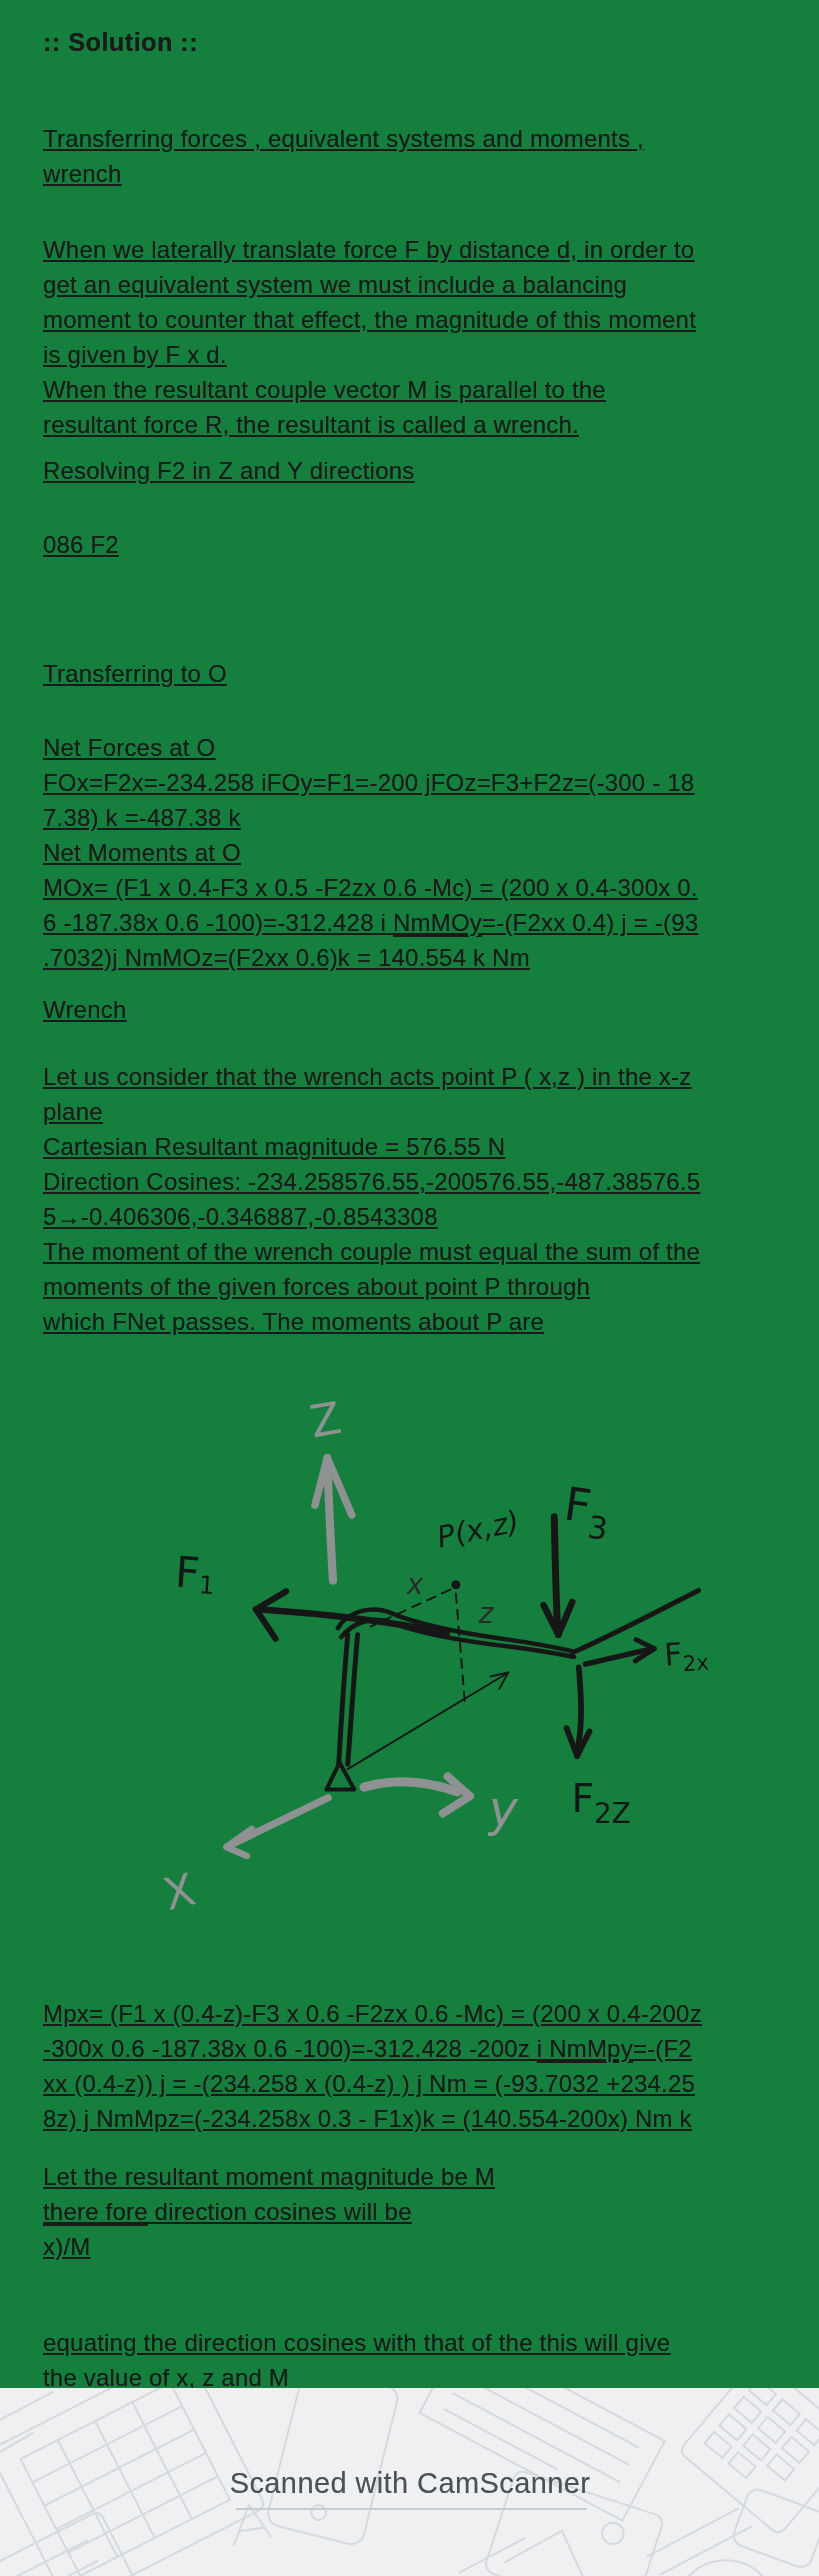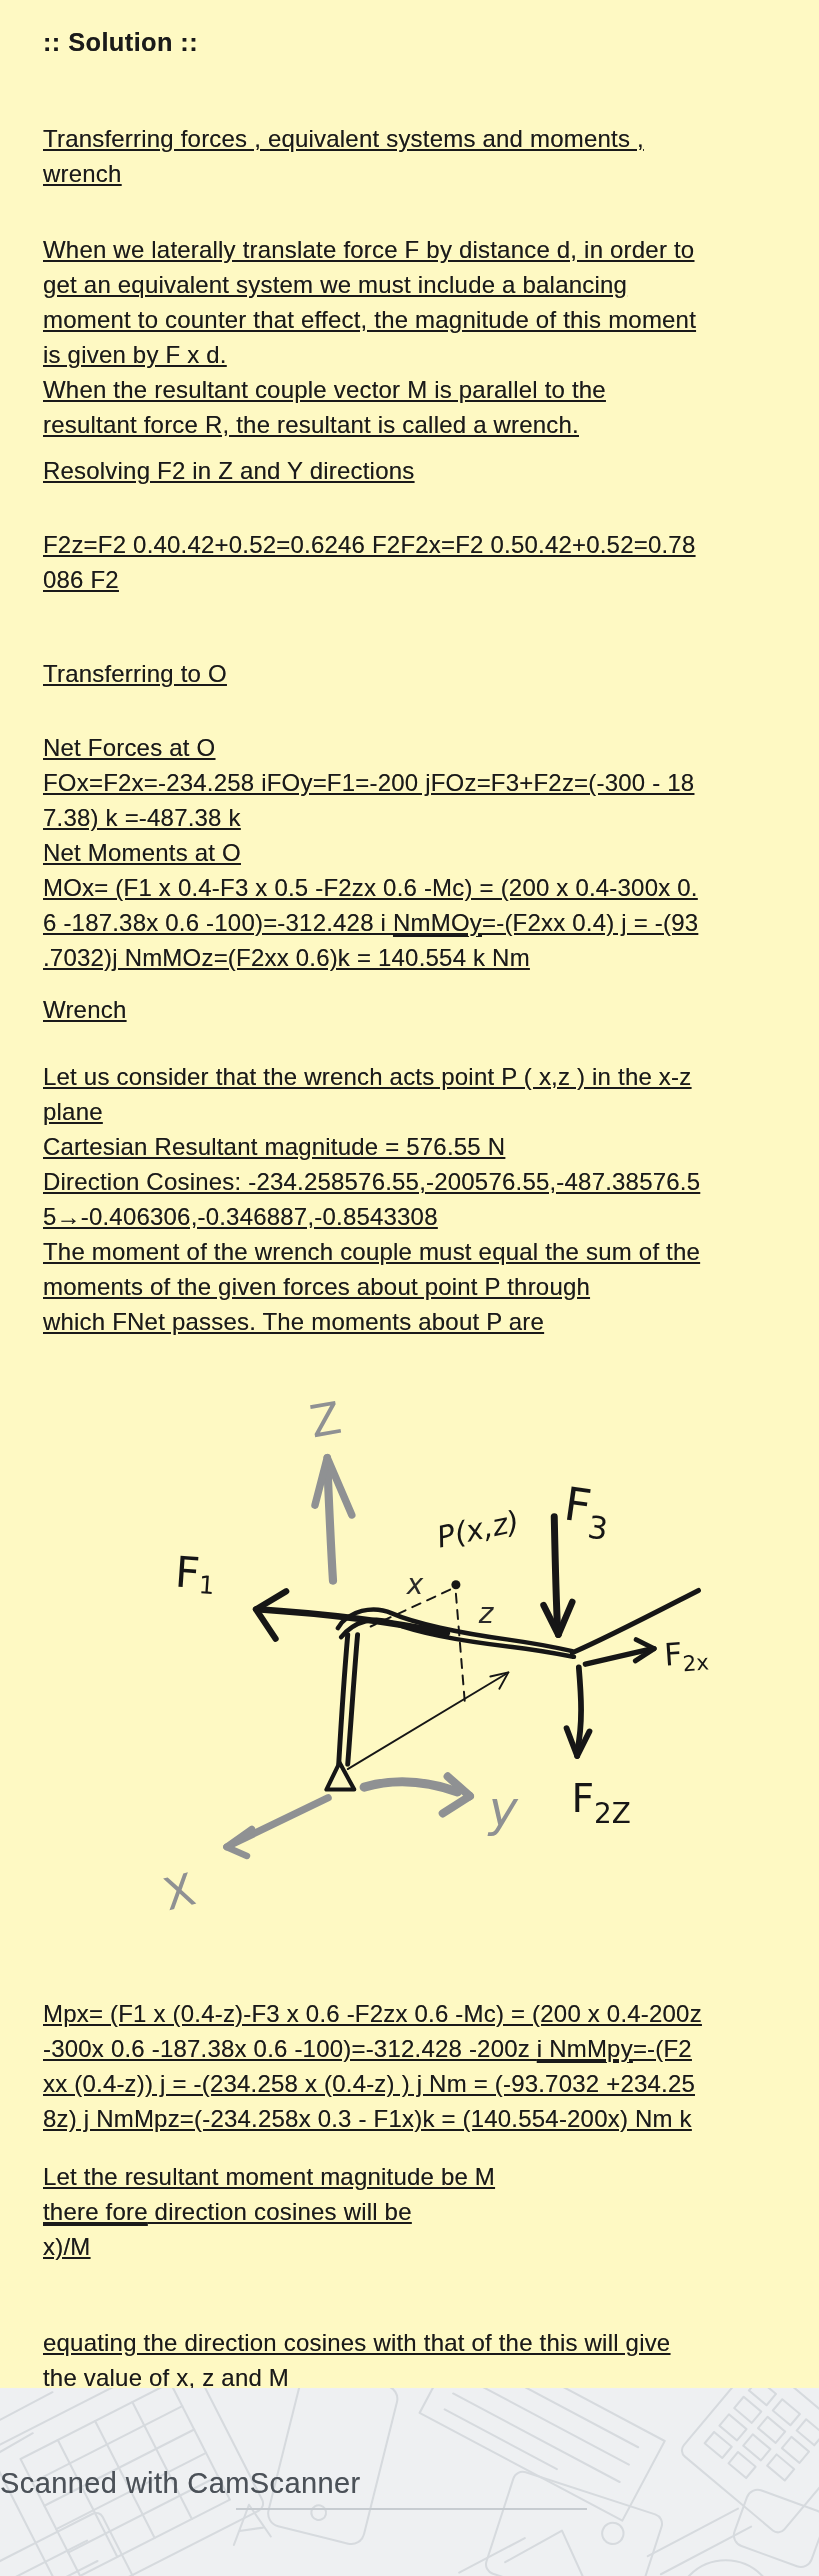--- a/index.html
+++ b/index.html
@@ -1,19 +1,19 @@
 <!DOCTYPE html>
 <html style="font-size:13px"><head>
 <meta charset="utf-8">
 <style>
   html,body{margin:0;padding:0;background:#ffffff;}
   .page{
     position:relative;
     width:820px;height:2576px;
-    background:#fef9c3;
+    background:#15803d;
     font-family:"Liberation Sans",sans-serif;
     color:#1a1a1a;
     overflow:hidden;
   }
   .block{
     position:absolute;left:43px;
     font-size:24px;line-height:35px;
     letter-spacing:0.2px;
     white-space:nowrap;
     text-shadow:0 0 0.5px rgba(0,0,0,.45);
@@ -22,21 +22,21 @@
   .line{height:35px;text-decoration:underline;}
   .u{text-decoration:underline;text-decoration-thickness:1.6px;text-underline-offset:4.1px;}
   .diagram{position:absolute;left:115px;top:1369px;}
   .footer{
     position:absolute;left:0;top:2388px;width:820px;height:188px;
     background:#eef0f2;overflow:hidden;
   }
   .footer-doodles{position:absolute;left:0;top:0;}
   .footer-text{
     position:absolute;left:0;top:0;width:100%;
-    text-align:left;
+    text-align:center;
     margin-top:79px;
     font-size:29px;
     color:#4b5158;
     letter-spacing:0.4px;
     text-shadow:0 0 0.3px rgba(75,81,88,.5);
   }
   .footer-underline{
     position:absolute;left:236px;top:120px;width:351px;height:1.6px;
     background:#c7ccd1;
   }
@@ -60,21 +60,20 @@
       <div class="line"><span>is given by F x d.</span></div>
       <div class="line"><span>When the resultant couple vector M is parallel to the</span></div>
       <div class="line"><span>resultant force R, the resultant is called a wrench.</span></div>
     </div>
 
   <div class="block" style="top:453px">
       <div class="line"><span>Resolving F2 in Z and Y directions</span></div>
     </div>
 
   <div class="block" style="top:527px">
-      <div class="line"><span>F2z=F2 0.40.42+0.52=0.6246 F2F2x=F2 0.50.42+0.52=0.78</span></div>
       <div class="line"><span>086 F2</span></div>
     </div>
 
   <div class="block" style="top:656px">
       <div class="line"><span>Transferring to O</span></div>
     </div>
 
   <div class="block" style="top:730px">
       <div class="line"><span>Net Forces at O</span></div>
       <div class="line"><span>FOx=F2x=-234.258 iFOy=F1=-200 jFOz=F3+F2z=(-300 - 18</span></div>

